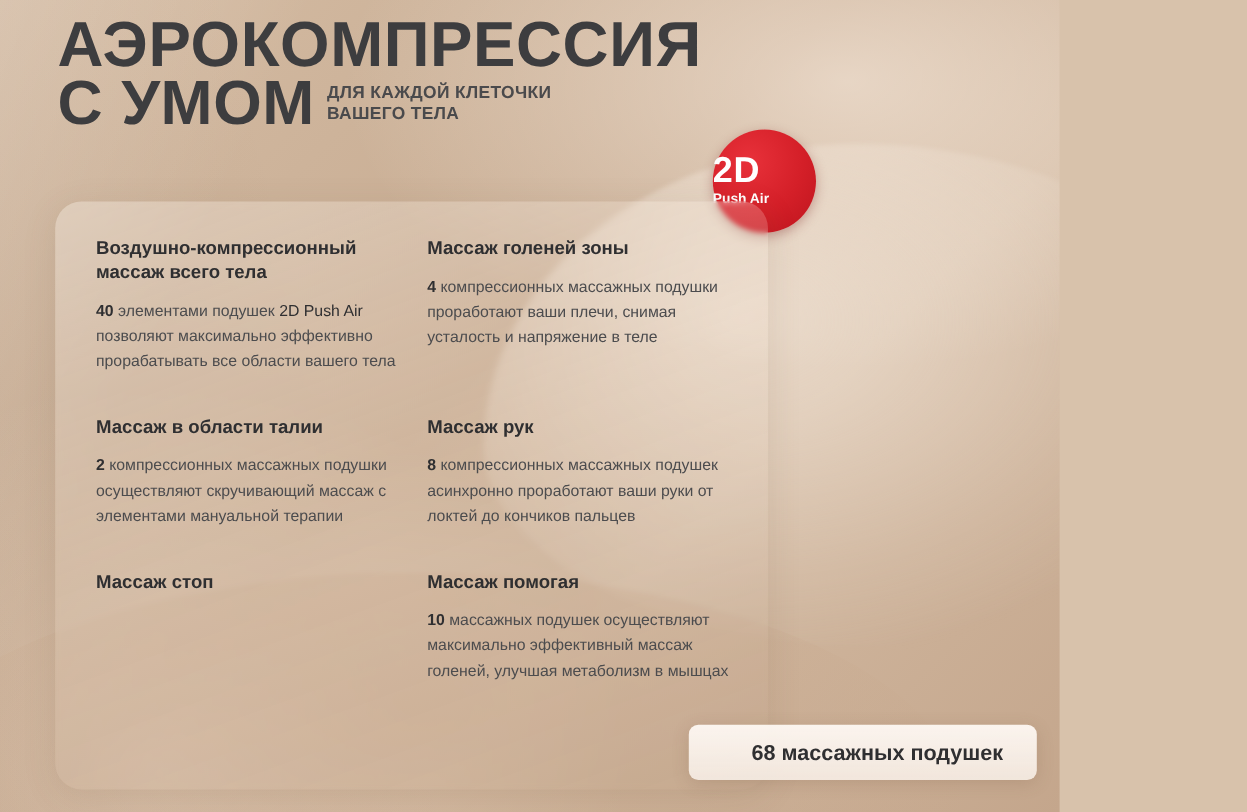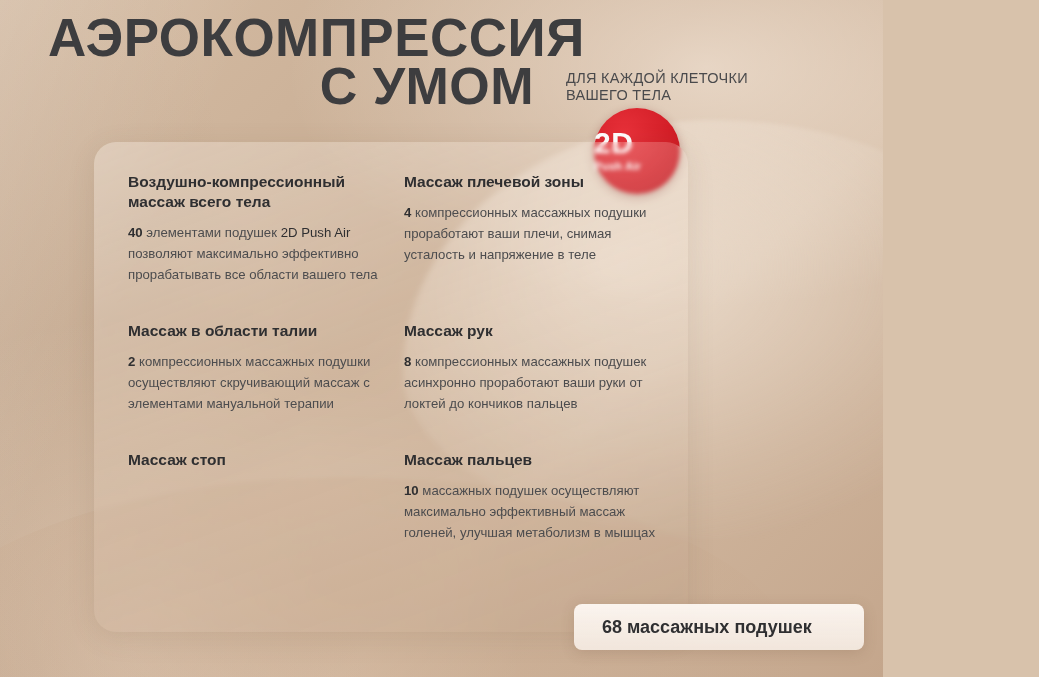--- a/index.html
+++ b/index.html
@@ -70,26 +70,25 @@
     line-height: 48px;
     letter-spacing: 0.5px;
     color: #3d3d3f;
     text-transform: uppercase;
     white-space: nowrap;
   }
   .headline-line.l1 { font-size: 53px; }
   .headline-row2 {
     display: flex;
     align-items: flex-end;
-    gap: 32px;
-    justify-content: flex-end;
+    gap: 10px;
   }
   .headline-sub {
     font-size: 14.5px;
-    font-weight: normal;
+    font-weight: bold;
     line-height: 17px;
     color: #4a4a4c;
     text-transform: uppercase;
     letter-spacing: 0.3px;
     padding-bottom: 6px;
     max-width: 260px;
   }
 
   
   .badge {
@@ -117,30 +116,29 @@
     font-size: 11.5px;
     font-weight: bold;
     line-height: 14px;
     margin-top: 2px;
   }
 
   
   .panel {
     position: absolute;
     left: 46px;
-    top: 142px;
+    top: 168px;
     width: 594px;
     height: 490px;
     border-radius: 22px;
     background: linear-gradient(160deg, rgba(255,250,245,0.30) 0%, rgba(243,226,210,0.18) 45%, rgba(170,139,113,0.12) 100%);
     box-shadow: 0 6px 28px rgba(110,80,58,0.12);
     backdrop-filter: blur(2px);
     padding: 30px 28px 26px 34px;
     box-sizing: border-box;
-    margin-left: 48px;
   }
   .grid {
     display: grid;
     grid-template-columns: 1fr 1fr;
     grid-column-gap: 20px;
     grid-row-gap: 36px;
   }
   .feature-title {
     font-size: 15.5px;
     font-weight: bold;
@@ -171,21 +169,21 @@
     right: 19px;
     bottom: 27px;
     height: 46px;
     min-width: 290px;
     padding: 0 28px;
     border-radius: 8px;
     background: linear-gradient(180deg, rgba(255,250,246,0.92) 0%, rgba(247,238,230,0.88) 100%);
     box-shadow: 0 3px 14px rgba(110,80,58,0.18);
     display: flex;
     align-items: center;
-    justify-content: flex-start;
+    justify-content: flex-end;
     font-size: 18px;
     font-weight: bold;
     color: #2f2f31;
     box-sizing: border-box;
   }
 </style>
 </head>
 <body>
 
 <div class="page">
@@ -211,40 +209,40 @@
 
   <div class="panel">
     <div class="grid">
 
       <div class="feature">
         <h3 class="feature-title">Воздушно-компрессионный массаж всего тела</h3>
         <p class="feature-text"><span class="num">40</span><span> элементами подушек </span><span class="hl">2D Push Air</span><span> позволяют максимально эффективно прорабатывать все области вашего тела</span></p>
       </div>
 
       <div class="feature">
-        <h3 class="feature-title">Массаж плечевой зоны</h3>
+        <h3 class="feature-title">Массаж голеней зоны</h3>
         <p class="feature-text"><span class="num">4</span><span> компрессионных массажных подушки проработают ваши плечи, снимая усталость и напряжение в теле</span><span class="hl"></span><span></span></p>
       </div>
 
       <div class="feature">
         <h3 class="feature-title">Массаж в области талии</h3>
         <p class="feature-text"><span class="num">2</span><span> компрессионных массажных подушки осуществляют скручивающий массаж с элементами мануальной терапии</span><span class="hl"></span><span></span></p>
       </div>
 
       <div class="feature">
         <h3 class="feature-title">Массаж рук</h3>
         <p class="feature-text"><span class="num">8</span><span> компрессионных массажных подушек асинхронно проработают ваши руки от локтей до кончиков пальцев</span><span class="hl"></span><span></span></p>
       </div>
 
       <div class="feature">
         <h3 class="feature-title">Массаж стоп</h3>
       </div>
 
       <div class="feature">
-        <h3 class="feature-title">Массаж пальцев</h3>
+        <h3 class="feature-title">Массаж помогая</h3>
         <p class="feature-text"><span class="num">10</span><span> массажных подушек осуществляют максимально эффективный массаж голеней, улучшая метаболизм в мышцах</span><span class="hl"></span><span></span></p>
       </div>
 
     </div>
   </div>
 
   <div class="pill">
     <span>68 массажных подушек</span>
   </div>
 </div>

